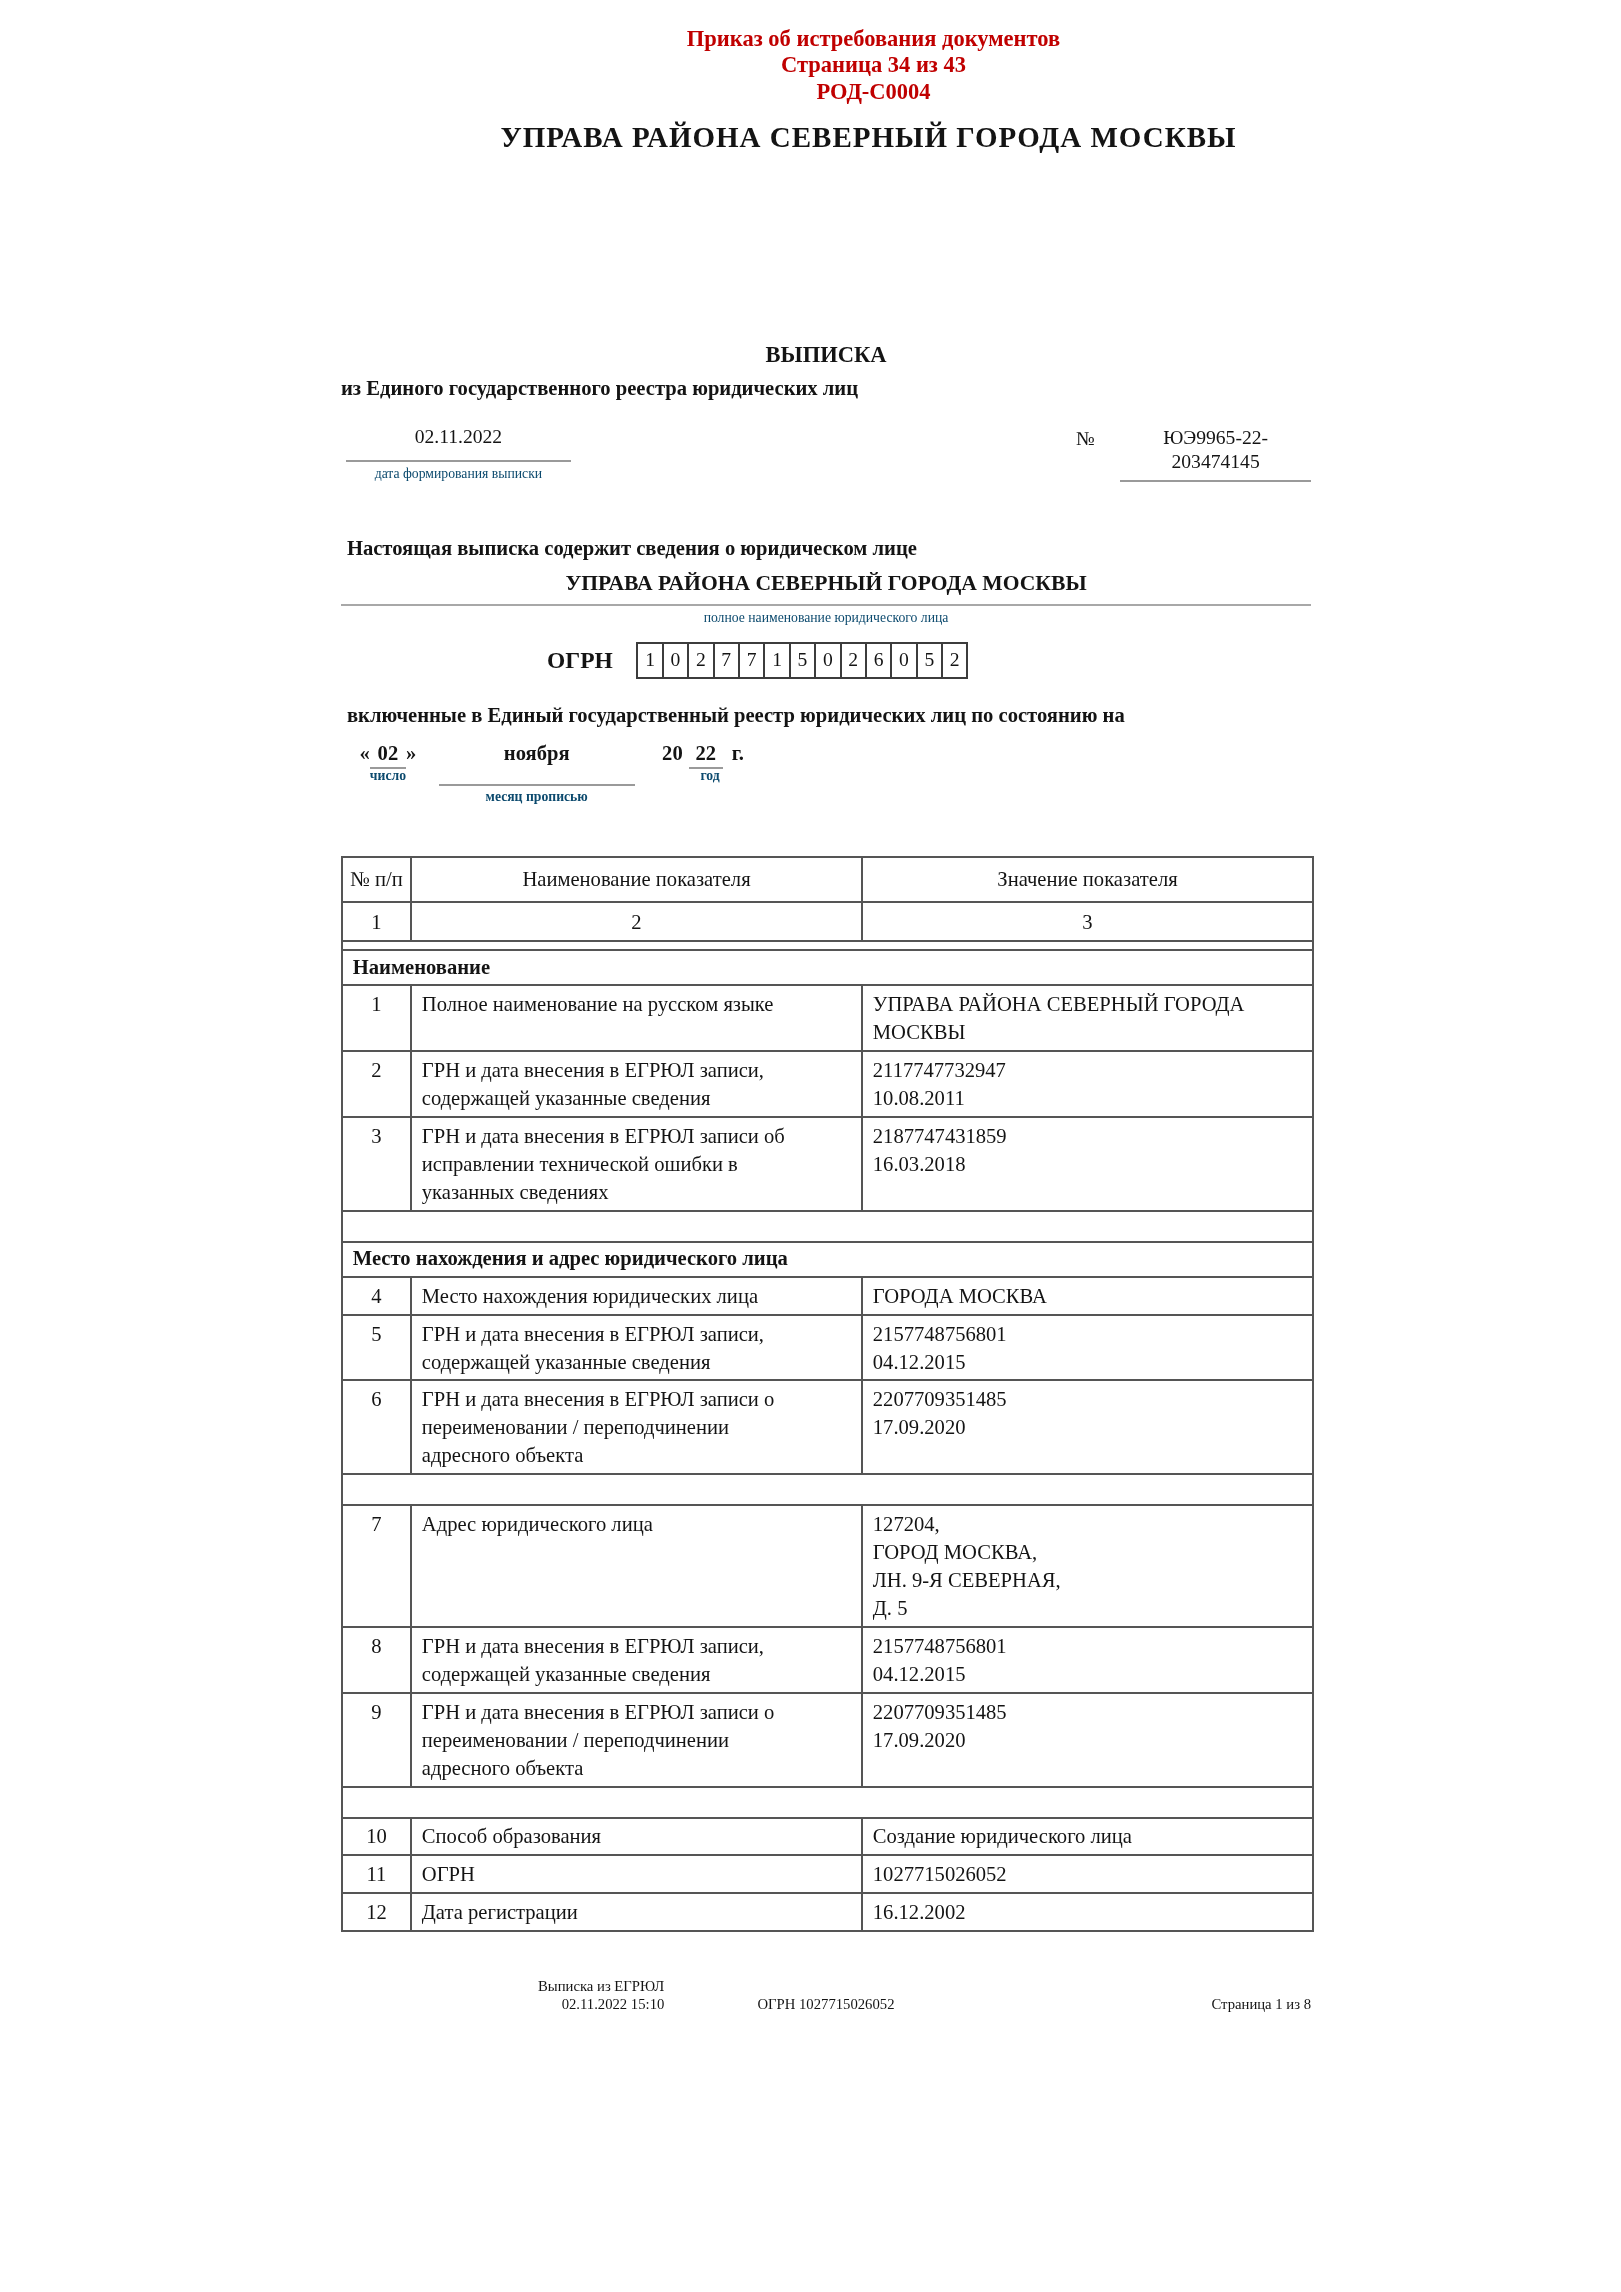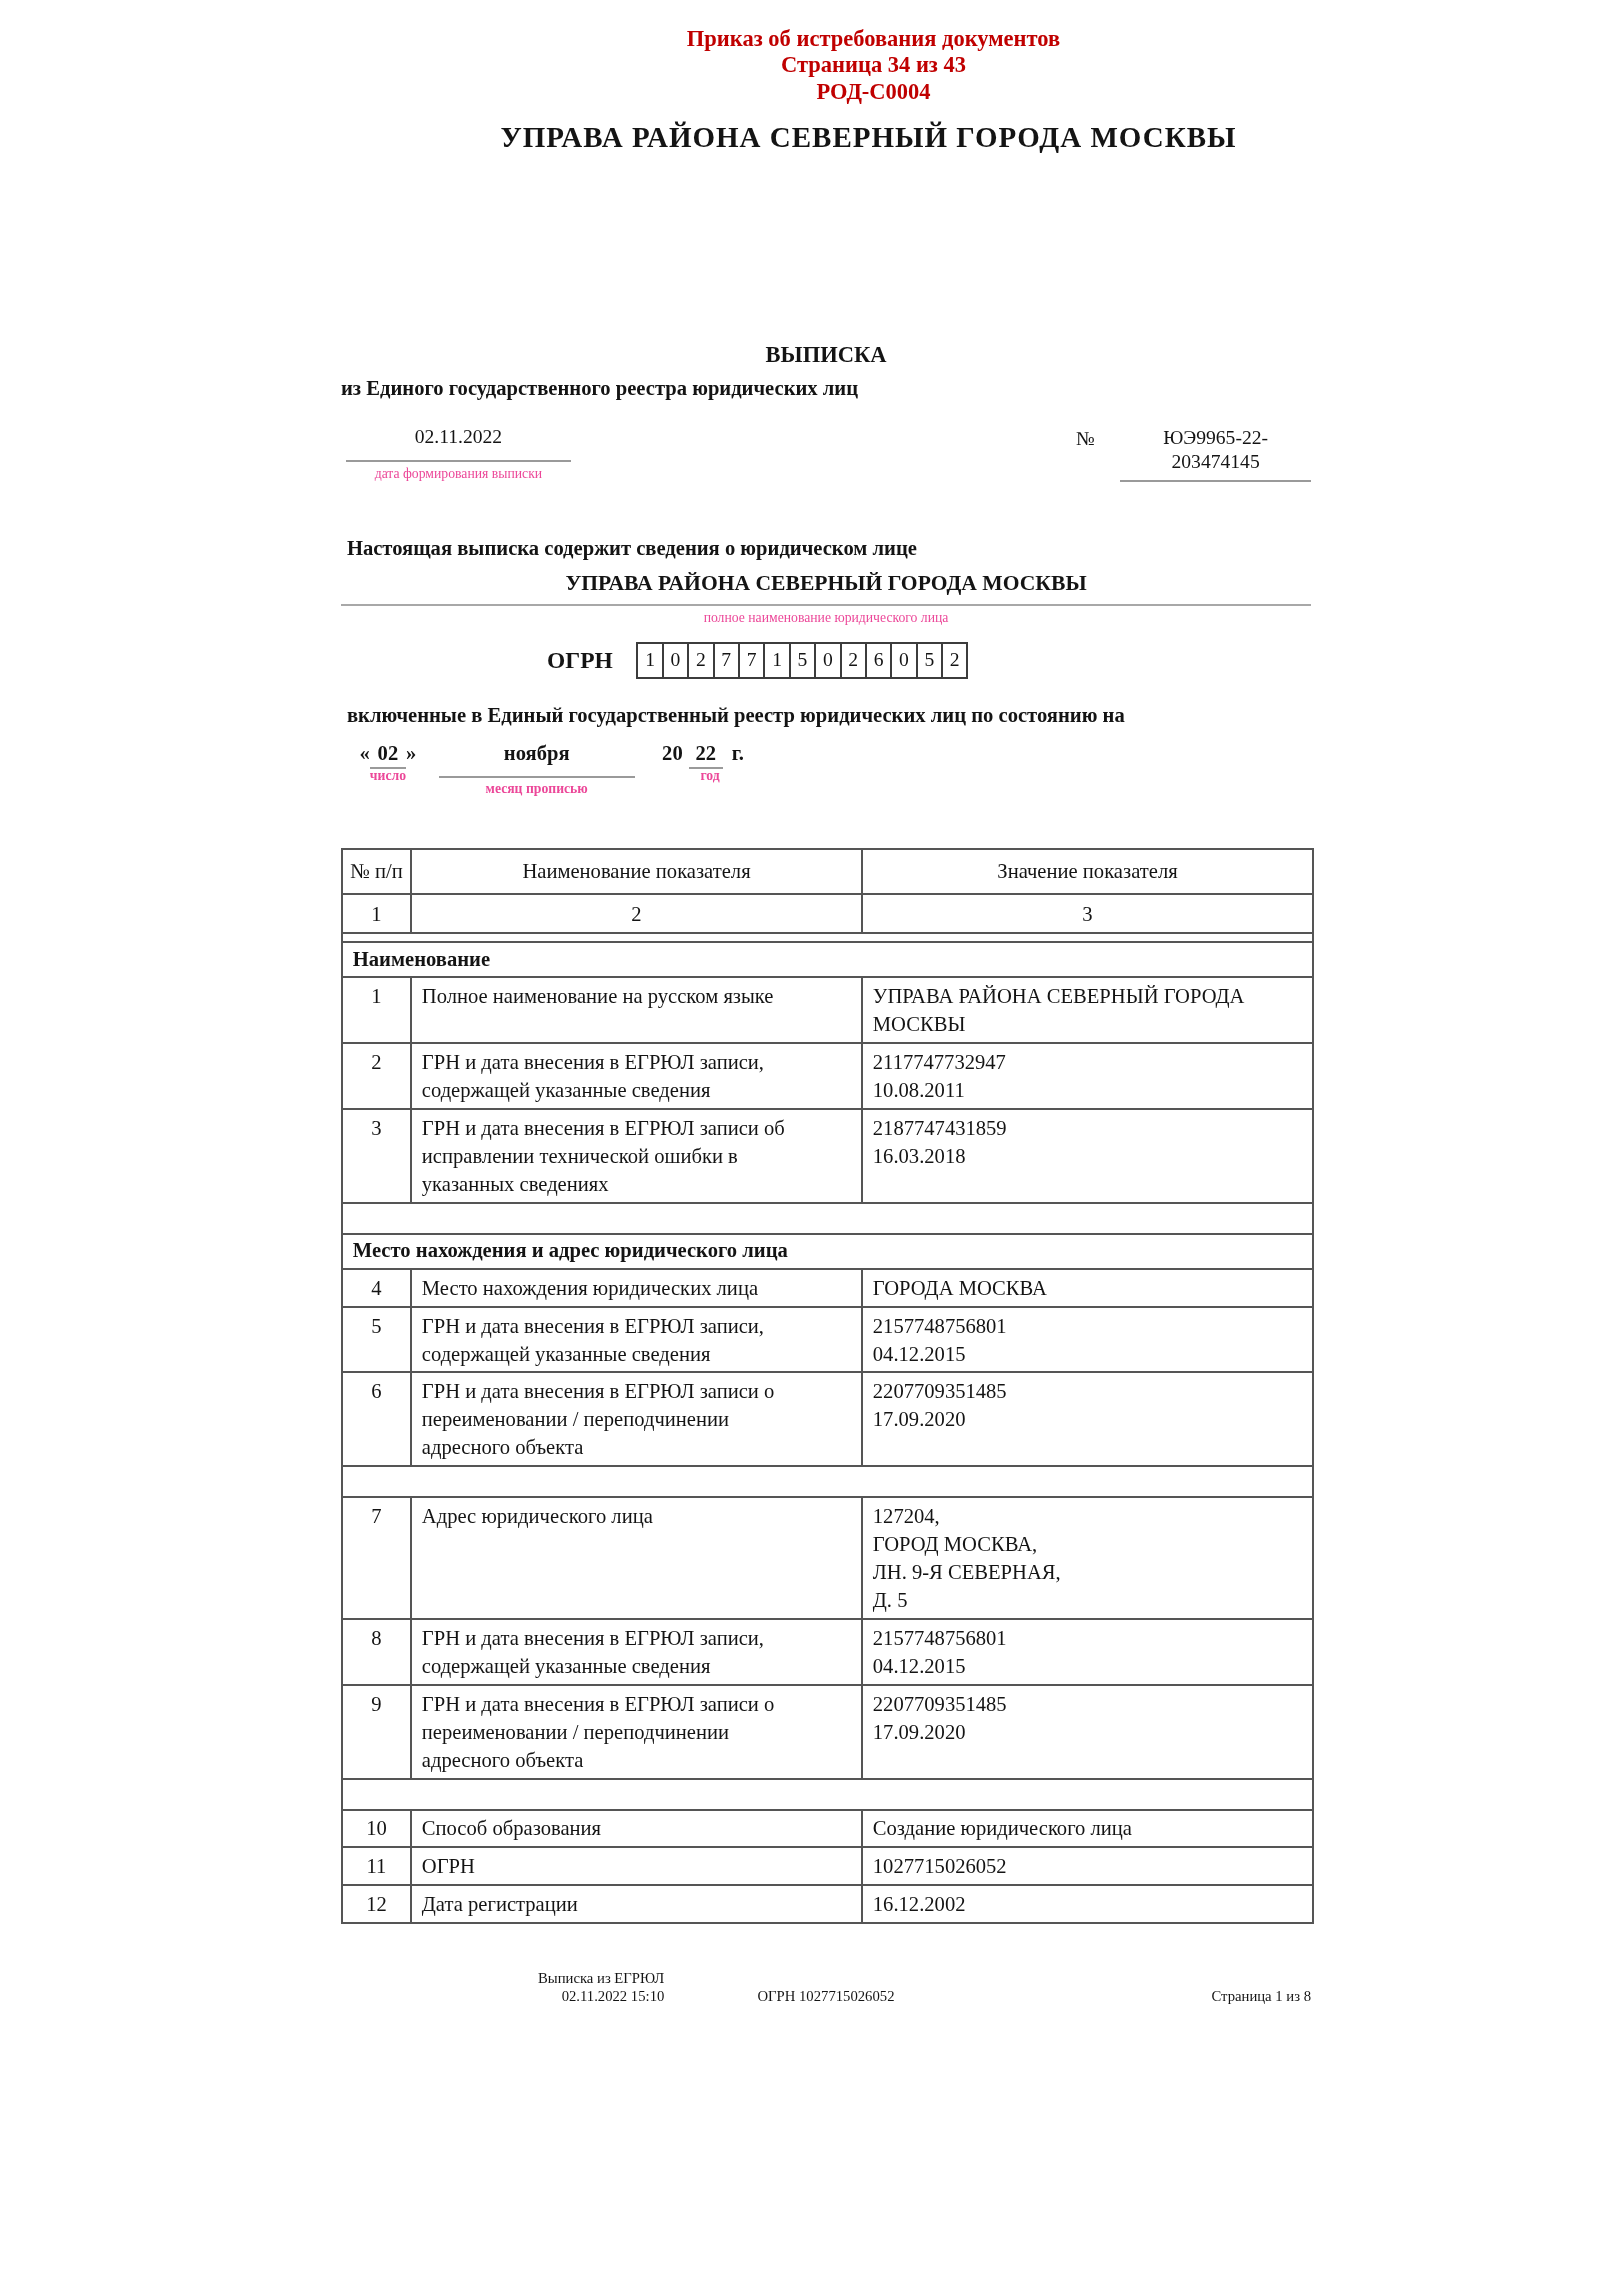--- a/index.html
+++ b/index.html
@@ -24,21 +24,21 @@
   }
 
   .content { margin-left:341px; width:970px; position:relative; }
 
   .extract-title { margin-top:188px; text-align:center; font-weight:bold; font-size:22.5px; line-height:25.5px; }
   .extract-subtitle { margin-top:9.8px; text-align:left; font-weight:bold; font-size:20.6px; line-height:23.5px; }
 
   .row-date-no { margin-top:25.5px; display:flex; justify-content:space-between; align-items:flex-start; }
   .date-block { width:225px; margin-left:4.9px; }
   .date-value { font-size:19.6px; text-align:center; padding-bottom:11.8px; border-bottom:2px solid #9a9a9a; }
-  .small-caption { font-size:13.7px; color:#ec4899; margin-top:3.9px; text-align:center; line-height:15.7px; }
+  .small-caption { font-size:13.7px; color:#0c4a6e; margin-top:3.9px; text-align:center; line-height:15.7px; }
   .no-block { display:flex; width:235px; align-items:flex-start; }
   .no-sign { font-size:19.6px; margin-right:25.5px; padding-top:2px; }
   .no-value { flex:1; text-align:center; font-size:19.6px; line-height:24.5px; white-space:pre-line; border-bottom:2px solid #9a9a9a; padding-bottom:4.9px; }
 
   .intro { margin-top:55px; margin-left:5.9px; font-weight:bold; font-size:20.6px; line-height:23.5px; }
 
   .entity-name { margin-top:9.8px; text-align:center; font-weight:bold; font-size:21.6px; line-height:26.5px; padding-bottom:6.9px; border-bottom:2.9px solid #a8a8a8; }
   .entity-caption { margin-top:4.9px; }
 
   .ogrn-row { margin-top:15.7px; display:flex; align-items:center; }
@@ -51,21 +51,21 @@
   .ogrn-boxes .ogrn-digit:first-child { margin-left:0; }
 
   .included { margin-top:25.5px; margin-left:5.9px; font-weight:bold; font-size:20.6px; line-height:23.5px; }
 
   .asof { margin-top:13.7px; margin-left:5.9px; display:flex; align-items:flex-start; font-weight:bold; font-size:20.6px; }
   .asof .u { border-bottom:2px solid #9a9a9a; }
   .asof-day-wrap { width:82px; }
   .asof-day-line { text-align:center; }
   .asof-day { padding:0 7.8px 3.9px 7.8px; }
   .asof-month-wrap { width:196px; margin-left:9.8px; }
-  .asof-month { display:block; text-align:center; padding-bottom:11px; }
+  .asof-month { display:block; text-align:center; padding-bottom:19px; }
   .asof-year-wrap { margin-left:27.4px; }
   .asof-c20 { margin-right:5.9px; }
   .asof-y22 { padding:0 6.9px 3.9px 6.9px; }
   .asof-gsuf { margin-left:8.8px; }
   .asof-year-cap { width:45px; margin-left:25.5px; }
 
   
   .reg-table { margin-top:51px; width:970px; border-collapse:collapse; table-layout:fixed; font-size:20.6px; }
   .reg-table td { border:2px solid #555555; vertical-align:top; padding:3.9px 9.8px; line-height:28px; }
   .reg-table .c-num { text-align:center; padding:3.9px 2px; }

